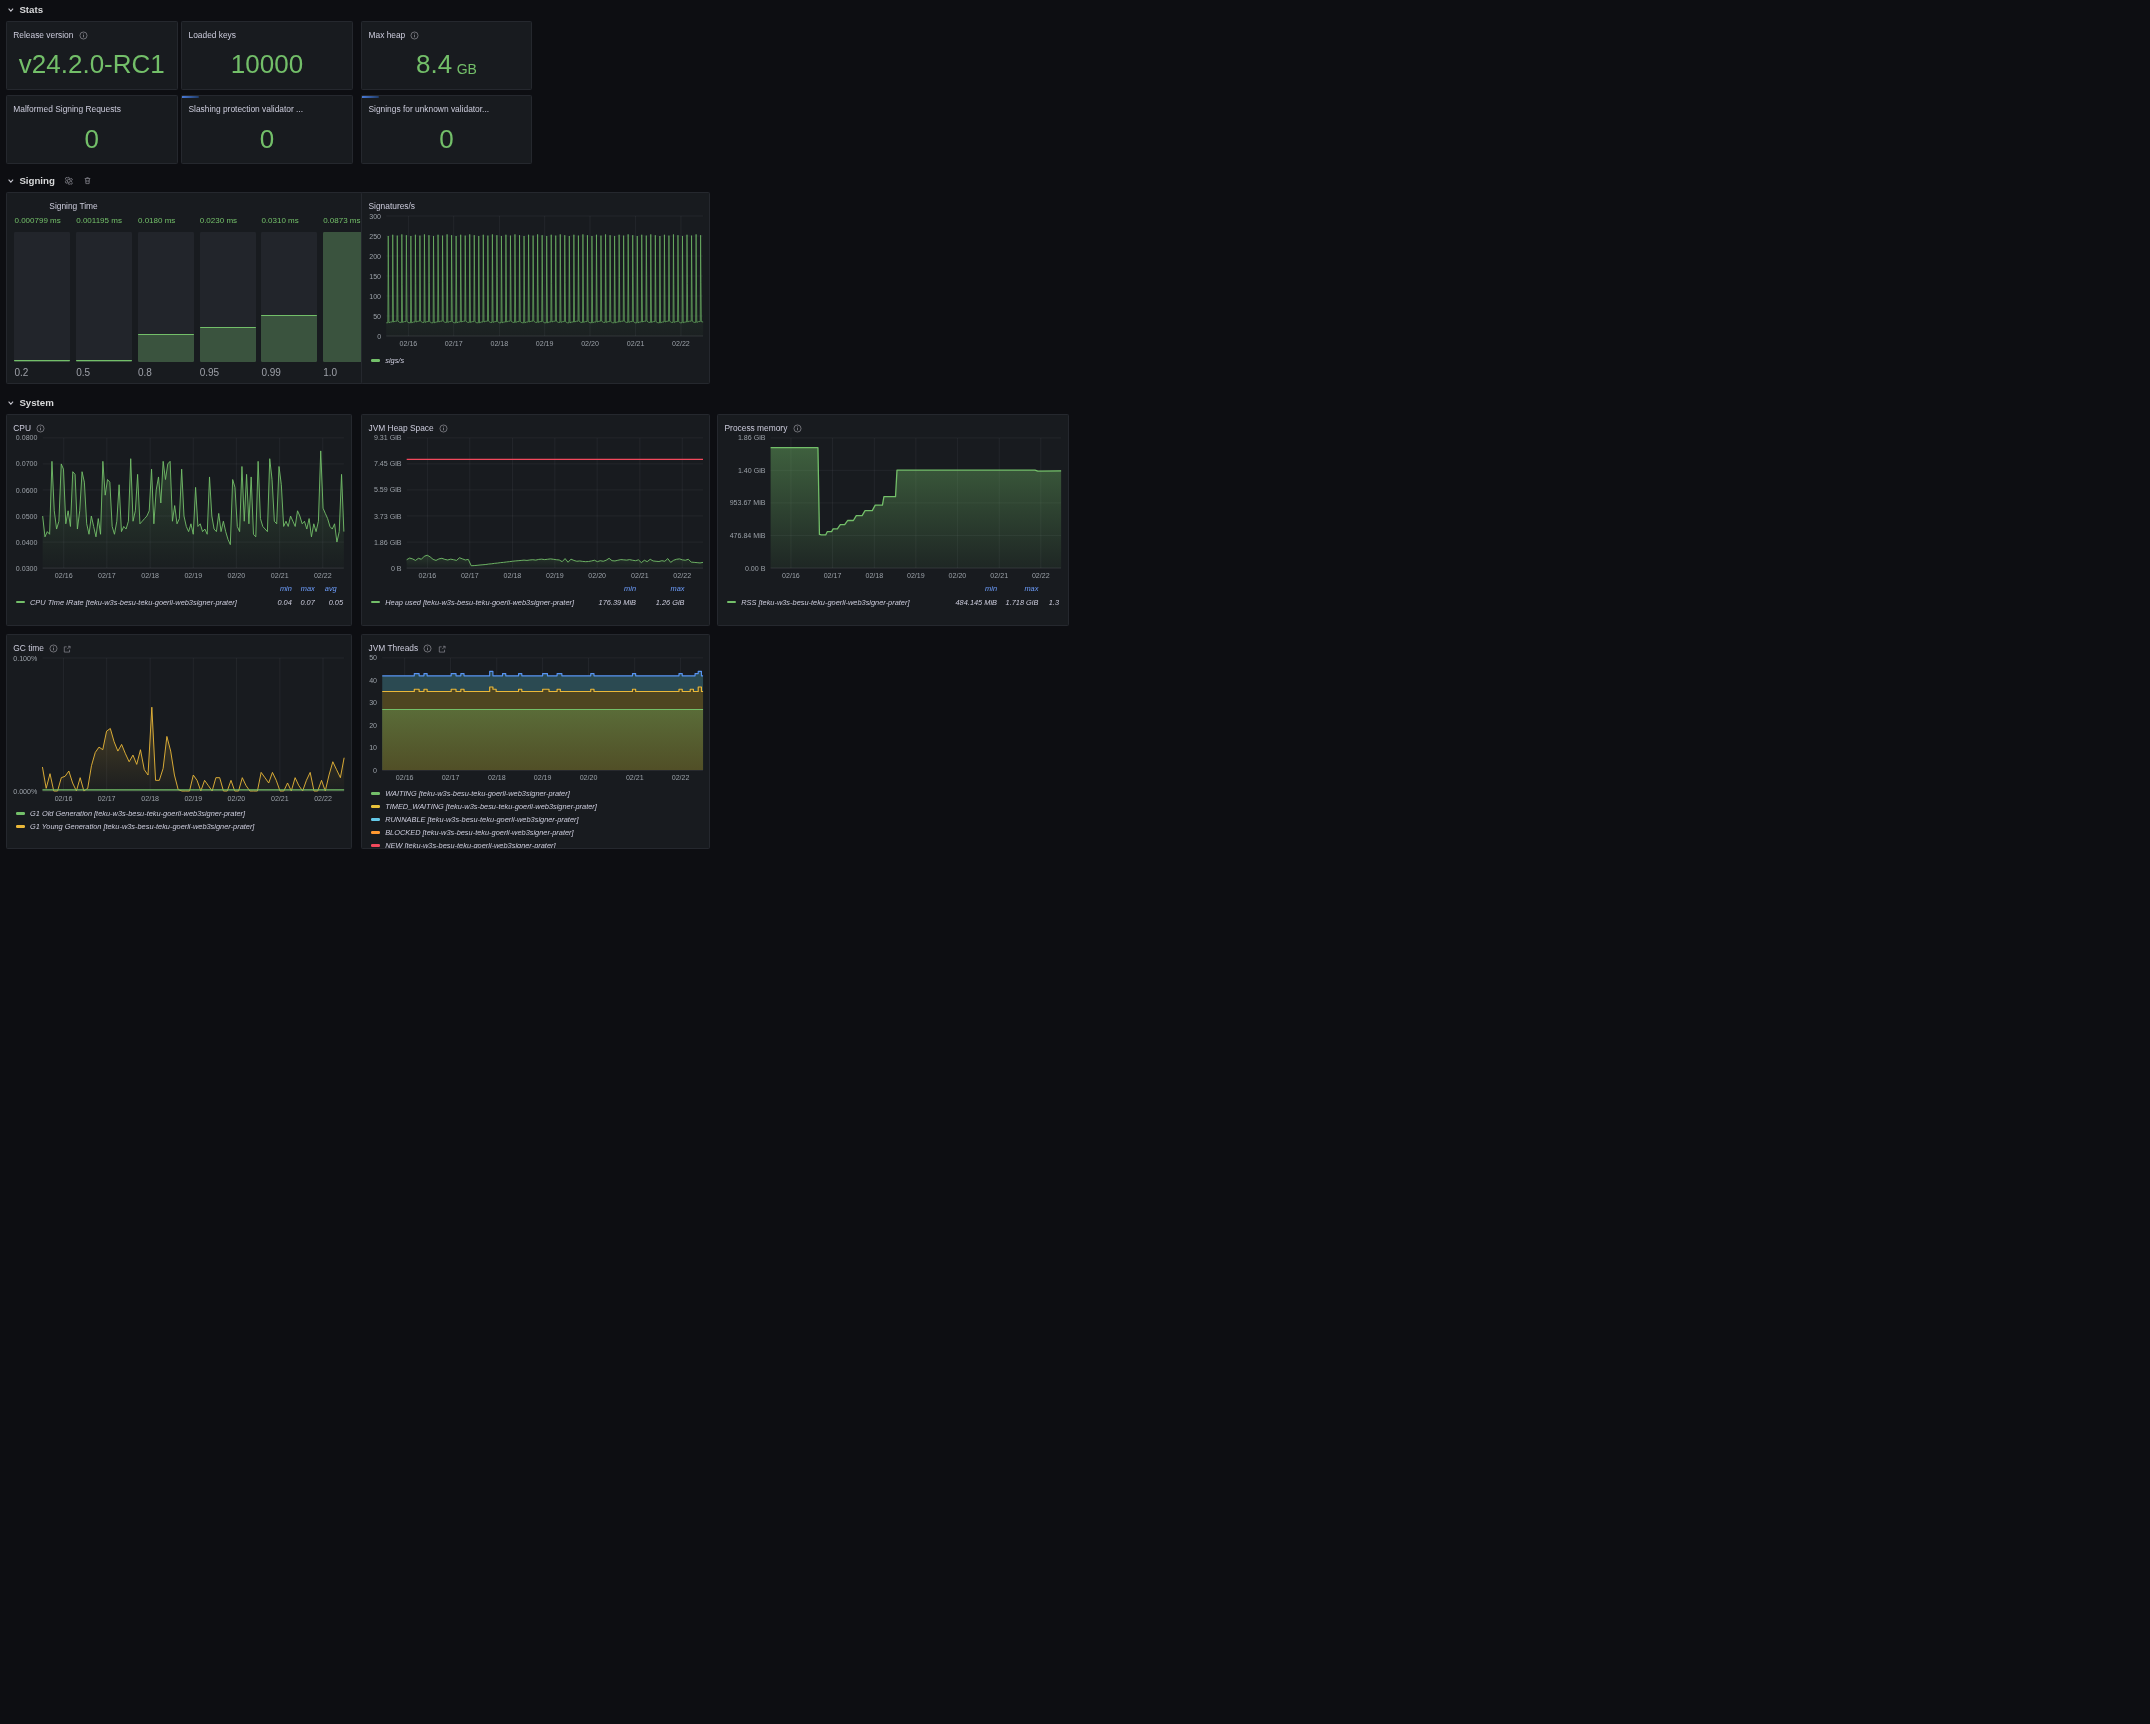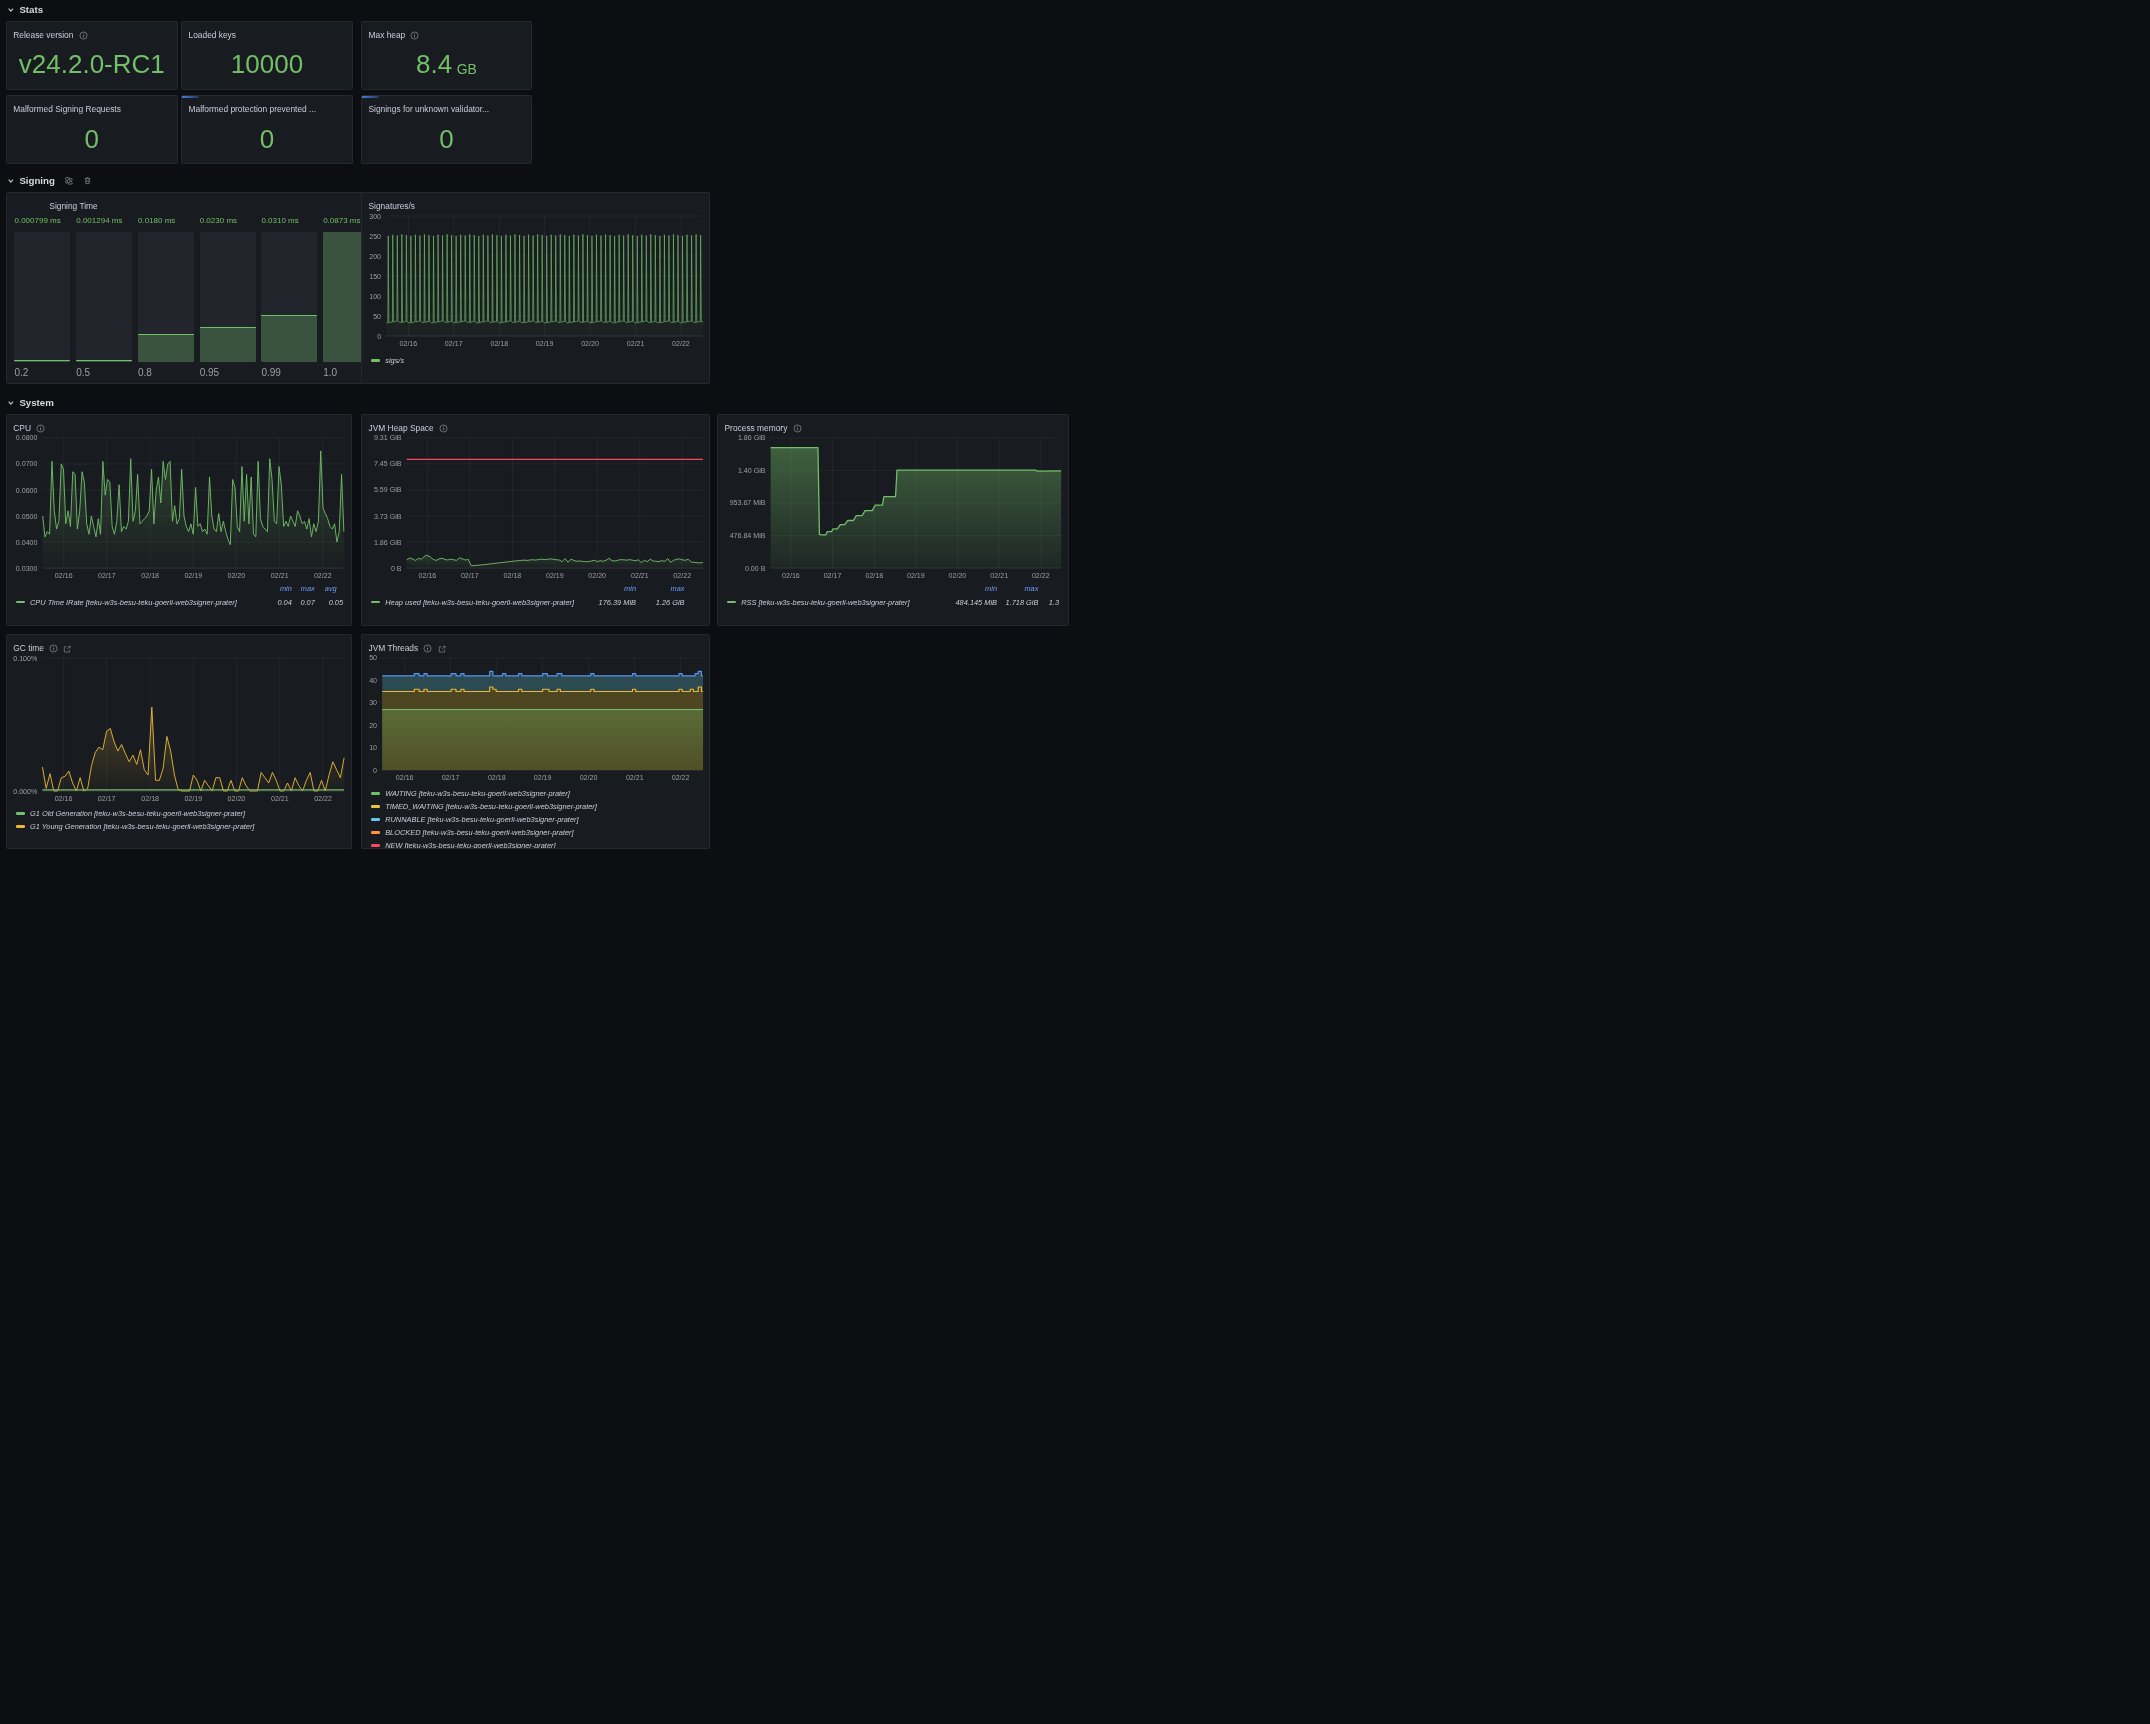--- a/index.html
+++ b/index.html
@@ -97,21 +97,21 @@
         <span>Malformed Signing Requests</span>
       </div>
     <div class="stat-value">
         <span class="stat-big">0</span>
       </div>
   </div>
 
   <div class="panel" style="left:181px;top:95px;width:170px;height:67px;">
     <div class="loadbar"></div>
     <div class="panel-title">
-        <span>Malformed protection prevented ...</span>
+        <span>Slashing protection validator ...</span>
       </div>
     <div class="stat-value">
         <span class="stat-big">0</span>
       </div>
   </div>
 
   <div class="panel" style="left:361px;top:95px;width:169px;height:67px;">
     <div class="loadbar"></div>
     <div class="panel-title">
         <span>Signings for unknown validator...</span>
@@ -144,21 +144,21 @@
       </div>
     <div class="bars">
       <div class="bar-col">
           <div class="bar-val">0.000799 ms</div>
           <div class="bar-track">
             <div class="bar-fill" style="height: 0.915235%;"></div>
           </div>
           <div class="bar-lab">0.2</div>
         </div>
       <div class="bar-col">
-          <div class="bar-val">0.001294 ms</div>
+          <div class="bar-val">0.001195 ms</div>
           <div class="bar-track">
             <div class="bar-fill" style="height: 1.08935%;"></div>
           </div>
           <div class="bar-lab">0.5</div>
         </div>
       <div class="bar-col">
           <div class="bar-val">0.0180 ms</div>
           <div class="bar-track">
             <div class="bar-fill" style="height: 20.6186%;"></div>
           </div>

